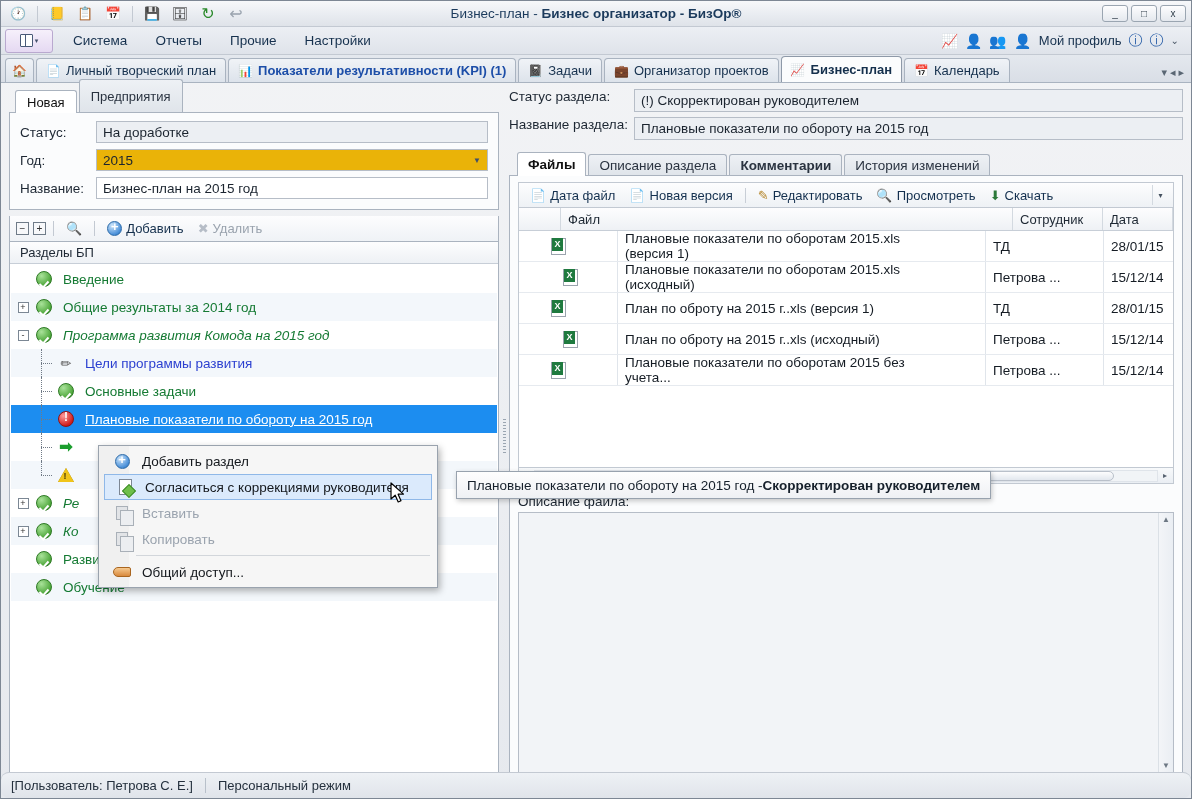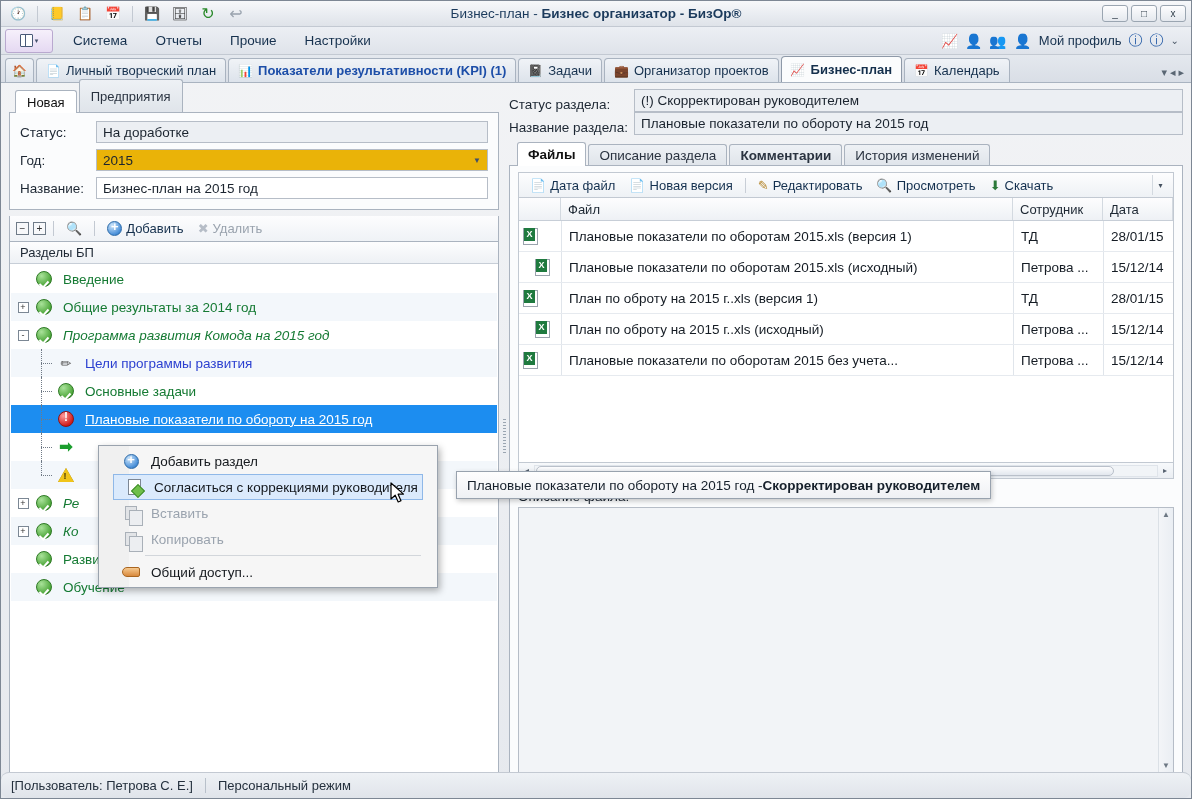--- a/index.html
+++ b/index.html
@@ -137,21 +137,21 @@
      border:1px solid #921212; position:relative; }
   .g-err:after { content:"!"; position:absolute; left:0; right:0; top:-2px; text-align:center;
      color:#fff; font-weight:bold; font-size:12px; }
   .g-warn { width:0; height:0; border-left:8px solid transparent; border-right:8px solid transparent;
      border-bottom:14px solid #f0c419; position:relative; filter:drop-shadow(0 0 0.5px #8a6d06); }
   .g-warn:after { content:"!"; position:absolute; left:-2.4px; top:3px; font-size:9px; font-weight:bold; color:#4a3b00; }
   .g-pencil { font-size:13px; color:#555; transform:rotate(0deg); }
   .g-arrow { color:#1b9e2e; font-size:16px; font-weight:bold; line-height:1; }
 
   
-  .rrow { display:flex; align-items:flex-end; }
+  .rrow { display:flex; align-items:flex-start; margin-bottom:5px; }
   .rlabel { width:125px; font-size:13.5px; color:#1d2733; }
   .rval { flex:1; height:23px; border:1px solid #b6bdc7; background:#eceff3;
      padding:2px 6px; font-size:13.5px; color:#1b242f; display:flex; align-items:center; }
   .rtabs { display:flex; align-items:flex-end; height:25px; padding-left:8px; margin-top:6px; }
   .rtab { height:22px; padding:0 10px; display:flex; align-items:center; font-size:13.5px;
      border:1px solid #aab3bf; border-bottom:none; border-radius:3px 3px 0 0;
      background:linear-gradient(#eef1f5,#dfe4ea); color:#2a3340; margin-right:2px; cursor:pointer; }
   .rtab.active { background:#fff; height:24px; font-weight:bold; color:#111; position:relative; z-index:2; }
   .rtab.bold { font-weight:bold; }
   .rpanel { flex:1; border:1px solid #aab3bf; background:#fbfcfd; margin-top:-1px;
@@ -168,21 +168,21 @@
      display:flex; flex-direction:column; min-height:0; overflow:hidden; }
   .fhead { display:flex; height:23px; background:linear-gradient(#fdfdfe,#eef1f5);
      border-bottom:1px solid #c7ced7; font-size:13px; color:#1d2733; }
   .fhead .c { display:flex; align-items:center; padding:0 7px; border-right:1px solid #d3d9e0; }
   .c-ico { width:42px; }
   .c-file { flex:1; }
   .c-emp { width:90px; }
   .c-date { width:70px; }
   .frow2 { display:flex; height:31px; align-items:center; font-size:13.5px; color:#151c24;
      border-bottom:1px solid #e6eaef; }
-  .frow2 .c { display:flex; align-items:center; padding:0 7px; height:100%; }
+  .frow2 .c { display:flex; align-items:center; padding:0 7px; height:100%;margin-left:28px; }
   .frow2 .c-ico { justify-content:flex-start; padding-left:4px; }
   .frow2 .c-file { border-left:1px solid #e0e5eb; }
   .frow2 .c-emp { border-left:1px solid #e0e5eb; }
   .frow2 .c-date { border-left:1px solid #e0e5eb; }
   .xls { width:15px; height:17px; background:#fff; border:1px solid #9aa3ad; position:relative; }
   .xls:after { content:"X"; position:absolute; left:0; top:-1px; width:11px; height:13px;
      background:#1f7a3f; color:#fff; font-size:9px; font-weight:bold; text-align:center; line-height:13px; }
   .xls.indent { margin-left:12px; }
 
   .hscroll { height:16px; border:1px solid #c2c9d2; border-top:none;
@@ -198,21 +198,21 @@
   .desc-lbl { font-size:13.5px; color:#1d2733; margin:1px 0 3px 0; }
   .desc-box { flex:1; border:1px solid #b6bdc7; background:#f2f4f7; position:relative; min-height:0; }
   .desc-sb { position:absolute; right:0; top:0; bottom:0; width:15px;
      background:linear-gradient(90deg,#f3f5f8,#eaeef3); border-left:1px solid #dbe0e6;
      display:flex; flex-direction:column; justify-content:space-between; align-items:center; padding:2px 0; }
   .desc-sb span { font-size:8px; color:#6d7884; }
 
   
   .ctxmenu { position:absolute; left:97px; top:444px; width:340px;
      background:#f6f6f6; border:1px solid #9aa3ae;
-     box-shadow:2px 3px 7px rgba(0,0,0,0.30); z-index:60; padding:2px 12px; }
+     box-shadow:2px 3px 7px rgba(0,0,0,0.30); z-index:60; padding:2px 3px; }
   .ctxmenu:before { content:""; position:absolute; left:0; top:0; bottom:0; width:30px; background:#f0f0f0; }
   .ctx-item { position:relative; height:26px; display:flex; align-items:center;
      font-size:13.5px; color:#14181d; padding-left:8px; cursor:pointer; }
   .ctx-item.hl { background:#dbeafc; border:1px solid #8fb8e8; height:26px; margin:0 2px; }
   .ctx-item.dis { color:#9aa3ae; cursor:default; }
   .ctx-ico { width:24px; display:flex; align-items:center; justify-content:center; z-index:2; }
   .ctx-lbl { padding-left:8px; }
   .ctx-div { height:1px; background:#d2d6db; margin:3px 4px 3px 34px; }
   .ic-plus { width:15px; height:15px; border-radius:50%;
      background:radial-gradient(circle at 33% 28%, #cfe6fa, #4a90d9 70%, #2d6bab);

